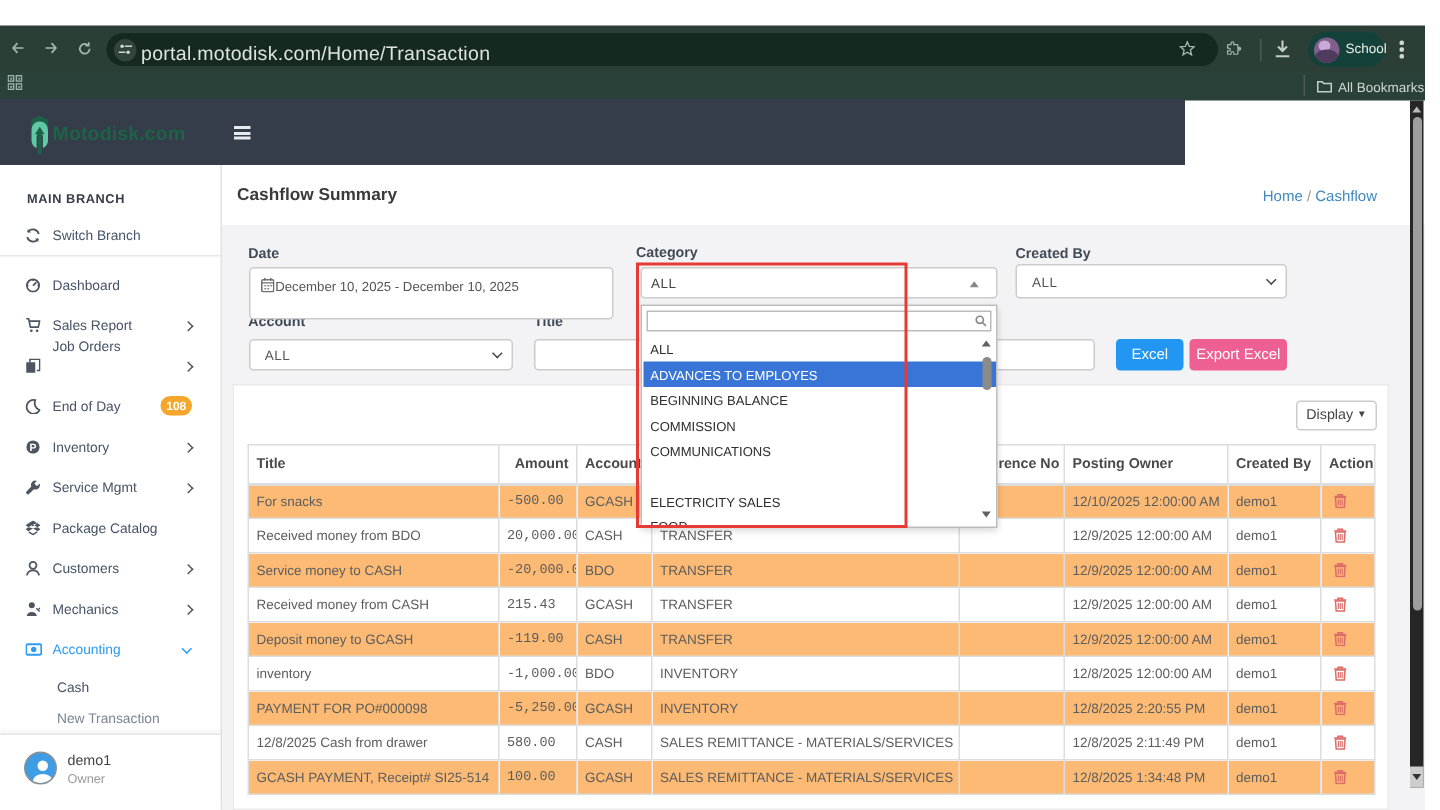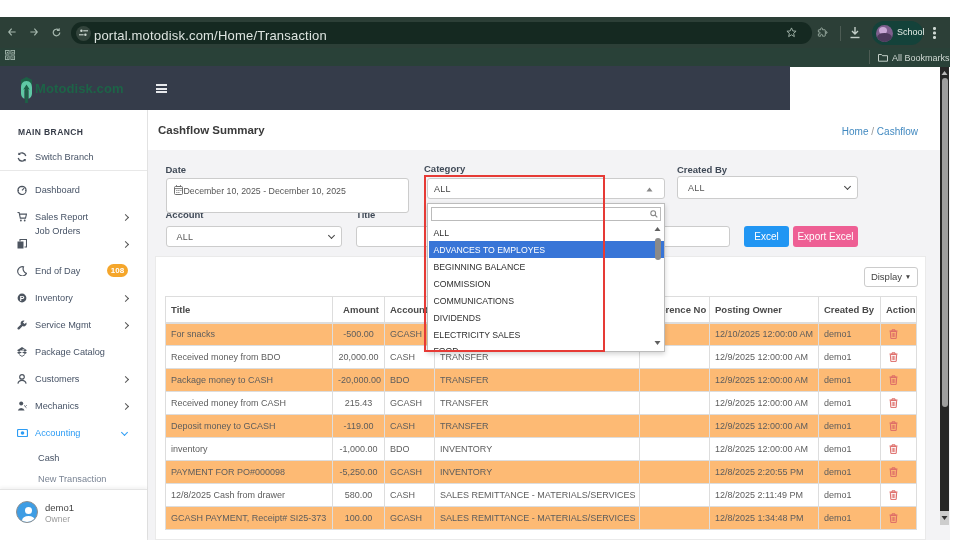--- a/index.html
+++ b/index.html
@@ -25,21 +25,21 @@
   .inp { position:absolute; background:#fff; border:1px solid #ccc; border-radius:3px; }
   .btn { position:absolute; border-radius:3px; color:#fff; font-size:10px; text-align:center; }
   .chev { position:absolute; width:5px; height:5px; border-right:1.3px solid #444; border-bottom:1.3px solid #444; transform:rotate(45deg); }
   
   #card { left:155px; top:256px; width:771px; height:284px; background:#fff; border:1px solid #eaeaea; }
   table { border-collapse:collapse; table-layout:fixed; width:751px; font-size:9px; color:#5d5d5d; }
   th, td { border:1px solid #ddd; padding:0 5px; overflow:hidden; white-space:nowrap; }
   th { height:26px; font-size:9.5px; color:#4a4a4a; text-align:left; font-weight:bold; border-bottom:2px solid #ddd; }
   td { height:23px; }
   tr.odd td { background:#fdba74; }
-  td.r { text-align:center; }
+  td.r { text-align:left;font-family:Liberation Mono, monospace; }
   td.tr-ic { padding:0; }
   .trash { display:block; margin:0 auto 0 8px; }
   
   #dd { left:427px; top:203px; width:238px; height:149px; background:#fff; border:1px solid #bcbcbc; overflow:hidden; box-shadow:0 2px 5px rgba(0,0,0,.18); }
   .dditem { position:absolute; left:1px; width:228px; height:17px; font-size:8.7px; color:#2e2e2e; padding:4px 0 0 4.5px; }
   #redrect { left:424px; top:175px; width:181px; height:177px; border:2.6px solid #e63a35; }
   #sbar { left:940px; top:67px; width:9px; height:458px; background:#262626; }
 </style>
 </head>
 <body>
@@ -321,21 +321,21 @@
             <td>demo1</td>
             <td class="tr-ic">
               <svg class="trash" width="9" height="10" viewBox="0 0 9 10">
                 <path d="M0.5 2h8M3 2V0.8h3V2" stroke="#dd6b67" stroke-width="1" fill="none"></path>
                 <path d="M1.3 2.6h6.4L7.2 9.4H1.8z" fill="none" stroke="#dd6b67" stroke-width="1"></path>
                 <path d="M3.2 4v4M4.5 4v4M5.8 4v4" stroke="#dd6b67" stroke-width="0.8"></path>
               </svg>
             </td>
           </tr>
     <tr class="odd">
-            <td>Package money to CASH</td>
+            <td>Service money to CASH</td>
             <td class="r">-20,000.00</td>
             <td>BDO</td>
             <td>TRANSFER</td>
             <td></td>
             <td>12/9/2025 12:00:00 AM</td>
             <td>demo1</td>
             <td class="tr-ic">
               <svg class="trash" width="9" height="10" viewBox="0 0 9 10">
                 <path d="M0.5 2h8M3 2V0.8h3V2" stroke="#dd6b67" stroke-width="1" fill="none"></path>
                 <path d="M1.3 2.6h6.4L7.2 9.4H1.8z" fill="none" stroke="#dd6b67" stroke-width="1"></path>
@@ -417,21 +417,21 @@
             <td>demo1</td>
             <td class="tr-ic">
               <svg class="trash" width="9" height="10" viewBox="0 0 9 10">
                 <path d="M0.5 2h8M3 2V0.8h3V2" stroke="#dd6b67" stroke-width="1" fill="none"></path>
                 <path d="M1.3 2.6h6.4L7.2 9.4H1.8z" fill="none" stroke="#dd6b67" stroke-width="1"></path>
                 <path d="M3.2 4v4M4.5 4v4M5.8 4v4" stroke="#dd6b67" stroke-width="0.8"></path>
               </svg>
             </td>
           </tr>
     <tr class="odd">
-            <td>GCASH PAYMENT, Receipt# SI25-373</td>
+            <td>GCASH PAYMENT, Receipt# SI25-514</td>
             <td class="r">100.00</td>
             <td>GCASH</td>
             <td>SALES REMITTANCE - MATERIALS/SERVICES</td>
             <td></td>
             <td>12/8/2025 1:34:48 PM</td>
             <td>demo1</td>
             <td class="tr-ic">
               <svg class="trash" width="9" height="10" viewBox="0 0 9 10">
                 <path d="M0.5 2h8M3 2V0.8h3V2" stroke="#dd6b67" stroke-width="1" fill="none"></path>
                 <path d="M1.3 2.6h6.4L7.2 9.4H1.8z" fill="none" stroke="#dd6b67" stroke-width="1"></path>
@@ -448,21 +448,20 @@
   <div style="position:absolute;left:3px;top:3px;width:230px;height:13.5px;border:1px solid #bbb;background:#fff"></div>
   <svg style="position:absolute;left:222px;top:6px" width="8" height="8" viewBox="0 0 8 8">
       <circle cx="3.2" cy="3.2" r="2.4" fill="none" stroke="#888" stroke-width="1.1"></circle>
       <path d="M5 5L7.3 7.3" stroke="#888" stroke-width="1.1"></path>
     </svg>
   <div class="dditem" style="top:20px">ALL</div>
   <div class="dditem" style="top:54px">BEGINNING BALANCE</div>
   <div class="dditem" style="top:37px;background:#3875d7;color:#fff;width:236px">ADVANCES TO EMPLOYES</div>
   <div class="dditem" style="top:71px">COMMISSION</div>
   <div class="dditem" style="top:88px">COMMUNICATIONS</div>
-  <div class="dditem" style="top:105px">DIVIDENDS</div>
   <div class="dditem" style="top:122px">ELECTRICITY SALES</div>
   <div class="dditem" style="top:138px">FOOD</div>
   <svg style="position:absolute;left:226px;top:22px" width="7" height="6" viewBox="0 0 7 6">
       <path d="M0.5 5L3.5 1L6.5 5z" fill="#606060"></path>
     </svg>
   <div style="position:absolute;left:226.5px;top:34px;width:6px;height:22px;background:#8a8a8a;border-radius:3px"></div>
   <svg style="position:absolute;left:226px;top:136px" width="7" height="6" viewBox="0 0 7 6">
       <path d="M0.5 1L3.5 5L6.5 1z" fill="#606060"></path>
     </svg>
 </div>

